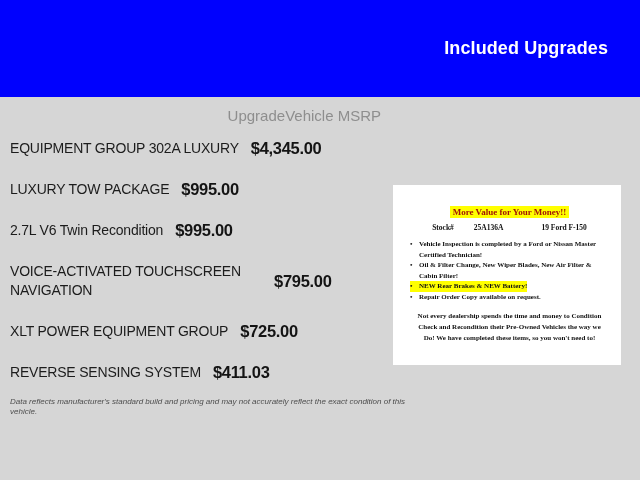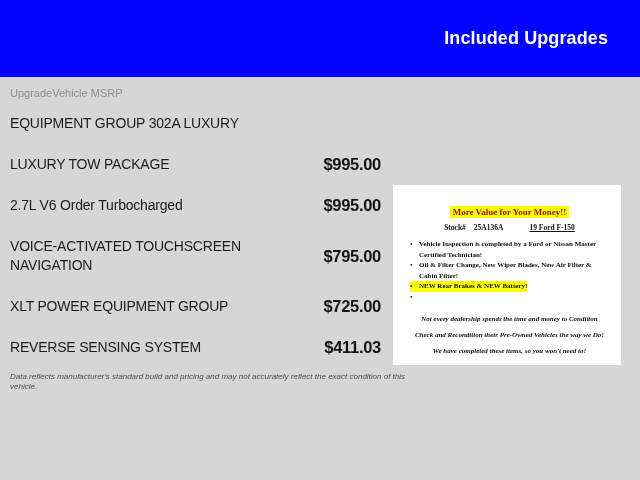--- a/index.html
+++ b/index.html
@@ -12,50 +12,50 @@
   .screen {
     position: relative;
     width: 640px;
     height: 480px;
     background: #d6d6d6;
     overflow: hidden;
   }
 
   
   .banner {
-    height: 77px;
+    height: 97px;
     background: #0001fe;
     display: flex;
     align-items: center;
     justify-content: flex-end;
     padding-right: 32px;
   }
   .banner h1 {
     color: #ffffff;
     font-size: 18px;
     font-weight: bold;
     letter-spacing: 0.1px;
   }
 
   
   .table-area {
     width: 371px;
     margin-left: 10px;
   }
   .thead {
     display: flex;
-    justify-content: flex-start;
+    justify-content: flex-end;
     margin-top: 10px;
-    font-size: 11px;
+    font-size: 15px;
     color: #8e8e8e;
   }
   .rows { margin-top: 4px; }
   .row {
     display: flex;
-    justify-content: space-between;
+    justify-content: flex-start;
     align-items: center;
     gap: 12px;
     padding: 11px 0;
   }
   .row-label {
     font-size: 14px;
     letter-spacing: -0.2px;
     line-height: 19px;
     color: #1c1c1c;
     max-width: 252px;
@@ -99,71 +99,71 @@
     margin-bottom: 6px;
   }
   .vc-title .hl-title {
     background: #ffff00;
     color: #a01505;
     padding: 1px 3px;
   }
   .vc-stock {
     display: flex;
     justify-content: center;
-    gap: 8px;
+    gap: 20px;
     font-size: 7.5px;
     margin-bottom: 7px;
   }
-  .vc-stock .gap-wide { margin-left: 18px; text-decoration: underline; }
+  .vc-stock .gap-wide { margin-left: 18px; }
   .vc-bullets { list-style: none; }
   .vc-bullet {
     display: flex;
     font-size: 7px;
     line-height: 10.5px;
   }
   .vc-bullet .dot {
     width: 9px;
     flex: 0 0 9px;
   }
   .vc-bullet .hl { background: #ffff00; }
   .vc-footer {
     margin-top: 9px;
     text-align: center;
     font-size: 7px;
-    line-height: 16px;
+    line-height: 11px;
     padding: 0 4px;
-    font-style: italic;
   }
 </style>
 </head>
 <body>
 
 <div class="screen">
 
   <header class="banner">
     <h1>Included Upgrades</h1>
   </header>
 
   <section class="table-area">
     <div class="thead">
       <span>Upgrade</span>
       <span>Vehicle MSRP</span>
     </div>
     <div class="rows">
   <div class="row">
     <span class="row-label">EQUIPMENT GROUP 302A LUXURY</span>
+    <span class="row-price">$4,345.00</span>
   </div>
 
   <div class="row">
     <span class="row-label">LUXURY TOW PACKAGE</span>
     <span class="row-price">$995.00</span>
   </div>
 
   <div class="row">
-    <span class="row-label">2.7L V6 Order Turbocharged</span>
+    <span class="row-label">2.7L V6 Twin Recondition</span>
     <span class="row-price">$995.00</span>
   </div>
 
   <div class="row">
     <span class="row-label">VOICE-ACTIVATED TOUCHSCREEN NAVIGATION</span>
     <span class="row-price">$795.00</span>
   </div>
 
   <div class="row">
     <span class="row-label">XLT POWER EQUIPMENT GROUP</span>
@@ -202,18 +202,19 @@
     <span class="btxt">Oil &amp; Filter Change, New Wiper Blades, New Air Filter &amp; Cabin Filter!</span>
   </li>
 
   <li class="vc-bullet">
     <span class="dot hl">•</span>
     <span class="btxt hl">NEW Rear Brakes &amp; NEW Battery!</span>
   </li>
 
   <li class="vc-bullet">
     <span class="dot">•</span>
+    <span class="btxt">Repair Order Copy available on request.</span>
   </li>
 </ul>
     <div class="vc-footer">Not every dealership spends the time and money to Condition Check and Recondition their Pre-Owned Vehicles the way we Do! We have completed these items, so you won't need to!</div>
   </aside>
 
 </div>
 
 </body></html>

